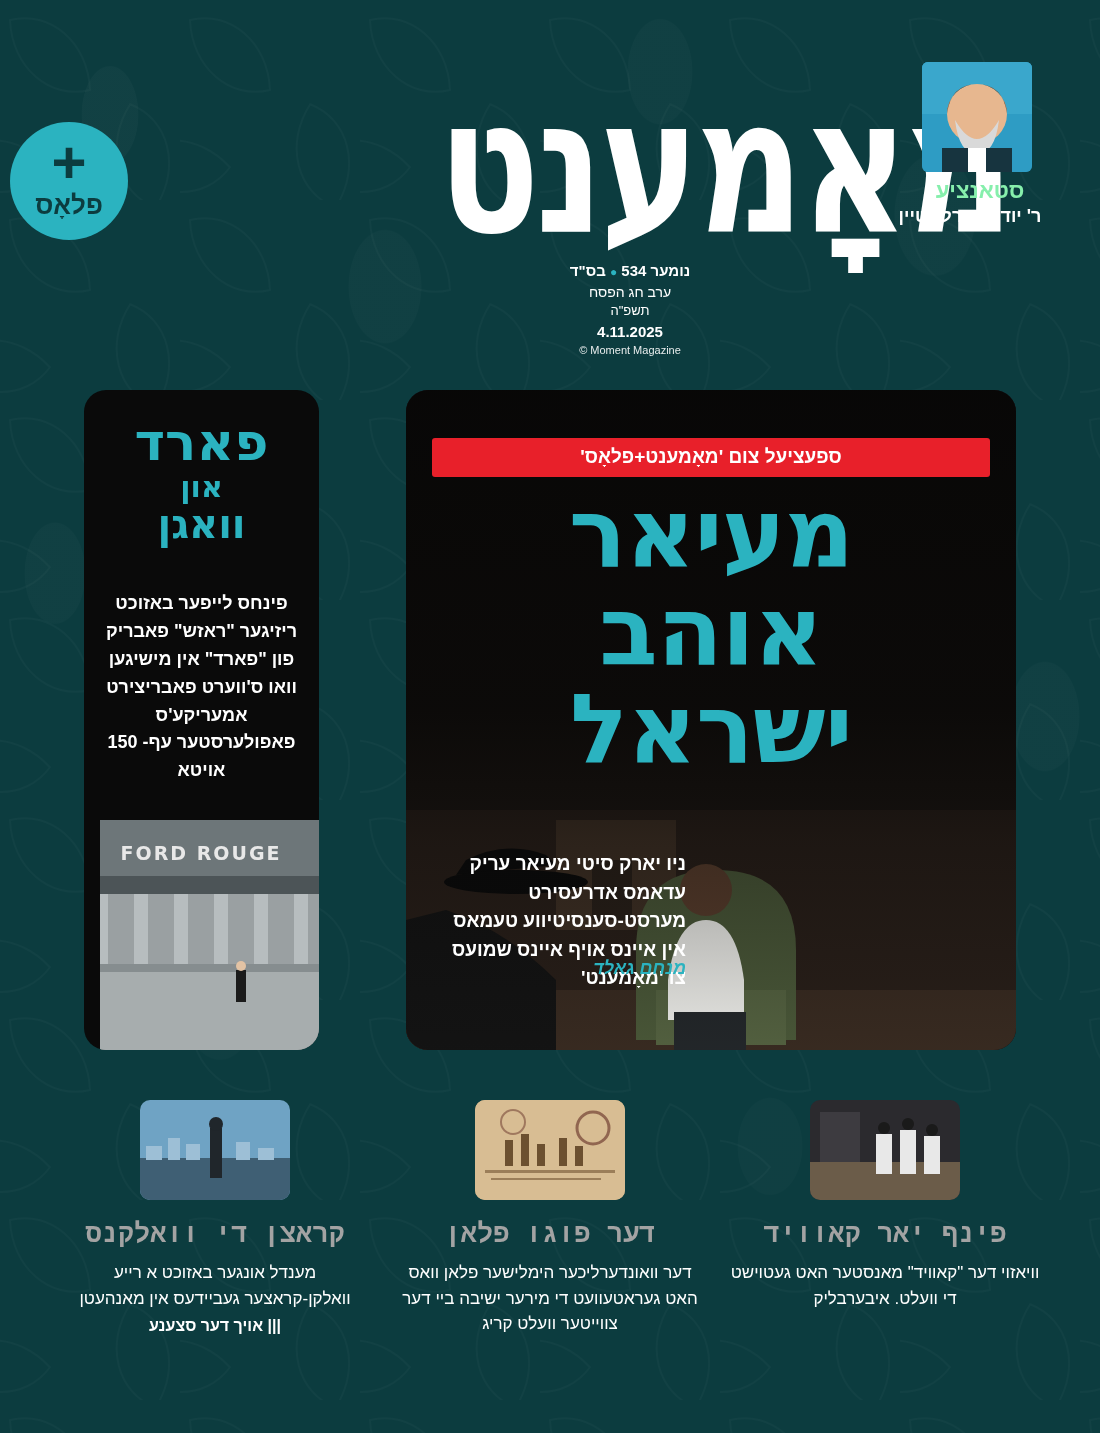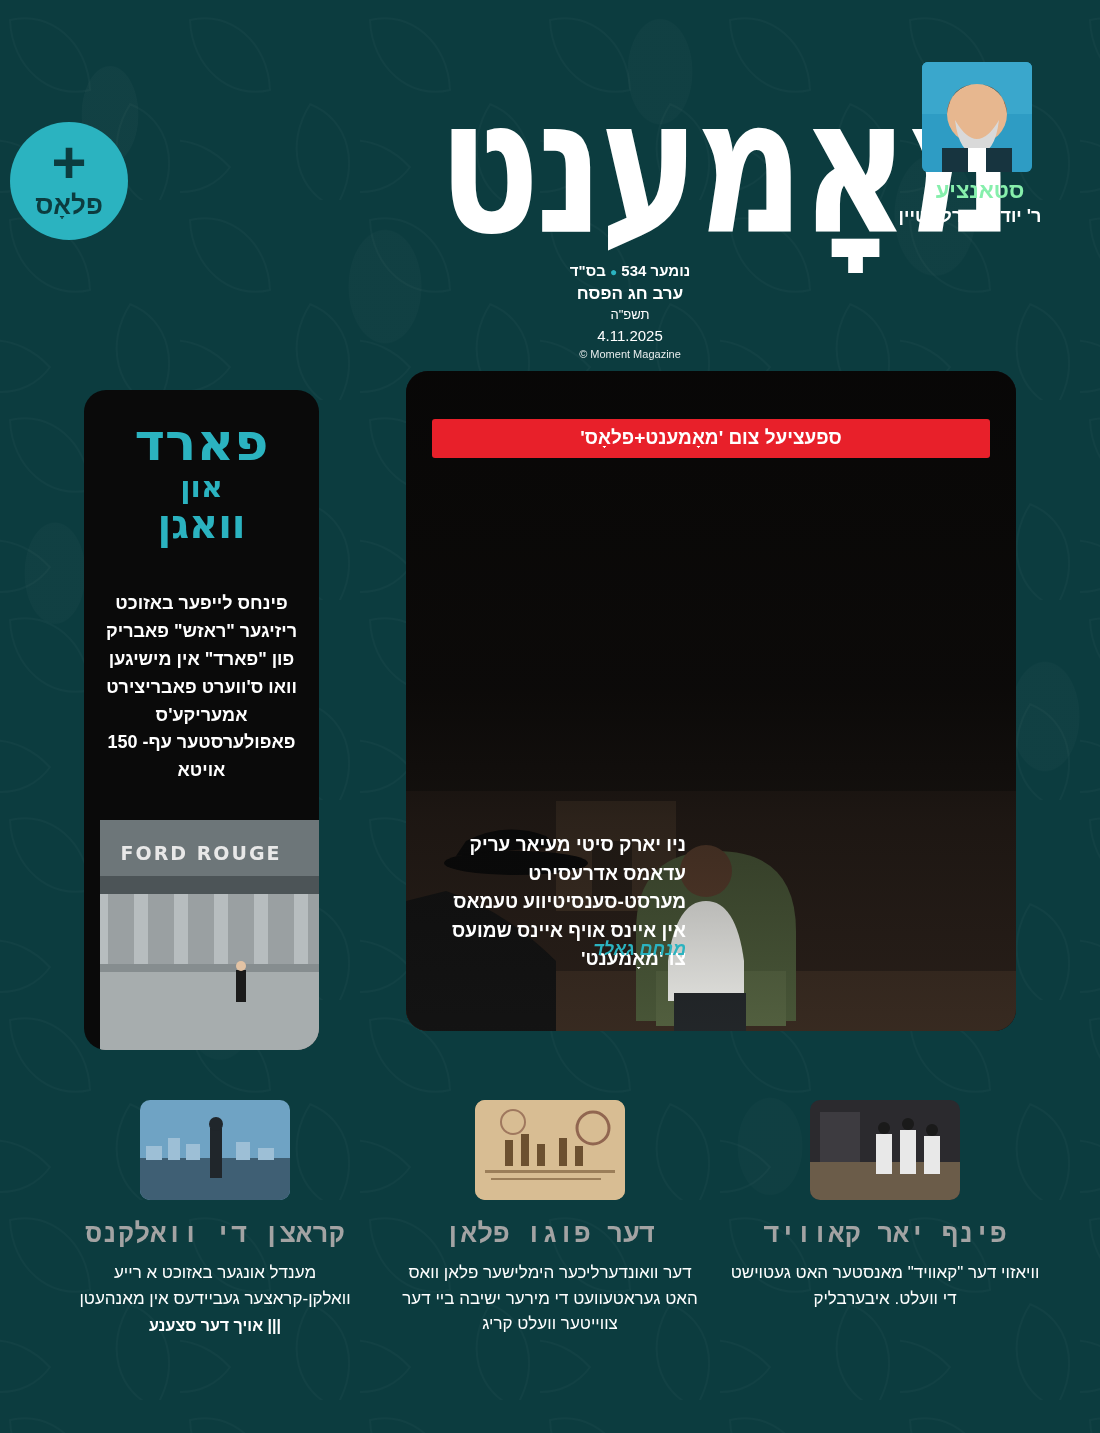--- a/index.html
+++ b/index.html
@@ -80,23 +80,23 @@
 
   .issue-line {
     position: absolute;
     right: 340px; top: 200px;
     text-align: center;
     width: 260px;
     line-height: 1.45;
   }
   .issue-line .row1 { font-size: 15px; font-weight: 700; }
   .issue-line .row1 .dot { color: #2bb3c0; font-size: 12px; }
-  .issue-line .row2 { font-size: 17px; font-weight: 700; }
+  .issue-line .row2 { font-size: 14px; font-weight: 400; }
   .issue-line .row3 { font-size: 13px; font-weight: 400; }
-  .issue-line .row4 { font-size: 15px; font-weight: 400; }
+  .issue-line .row4 { font-size: 15px; font-weight: 700; }
   .issue-line .row5 { font-size: 11px; font-weight: 400; opacity: .9; direction: ltr; }
 
   
   .sponsor {
     position: absolute;
     left: 0; right: 0;
     top: 0;
   }
   .sponsor-photo {
     position: absolute;
@@ -119,21 +119,21 @@
     left: 860px; top: 206px;
     width: 220px;
     text-align: center;
     font-size: 18px; font-weight: 700;
     color: #ffffff;
   }
 
   
   .main-card {
     position: absolute;
-    right: 84px; top: 371px;
+    right: 84px; top: 390px;
     width: 610px; height: 660px;
     border-radius: 22px;
     overflow: hidden;
     background: #0f172a;
   }
   .main-photo { position: absolute; inset: 0; }
   .main-shade {
     position: absolute; inset: 0;
     background: linear-gradient(to bottom, rgba(5,5,5,0.88) 0%, rgba(5,5,5,0.72) 48%, rgba(5,5,5,0.35) 68%, rgba(5,5,5,0.05) 100%);
   }
@@ -328,20 +328,25 @@
         <ellipse cx="110" cy="492" rx="72" ry="12" fill="#0b0b0b"></ellipse>
         <path d="M40 520 q60 20 110 70 l0 70 l-150 0 l0 -130 Z" fill="#141414"></path>
 
         <rect x="186" y="470" width="40" height="60" fill="#2a211a"></rect>
       </svg>
     </div>
     <div class="main-shade"></div>
 
     <div class="badge-special">ספעציעל צום 'מאָמענט+פלאָס'</div>
 
+    <div class="main-headline">
+      <div>מעיאר</div>
+      <div>אוהב</div>
+      <div>ישראל</div>
+    </div>
 
     <div class="main-deck">ניו יארק סיטי מעיאר עריק עדאמס אדרעסירט מערסט-סענסיטיווע טעמאס אין איינס אויף איינס שמועס צו 'מאָמענט'</div>
     <div class="main-byline">מנחם גאלד</div>
   </div>
 
   <div class="side-card">
     <div class="side-title">
       <span class="l1">פארד</span>
       <span class="l2">און</span>
       <span class="l3">וואגן</span>

